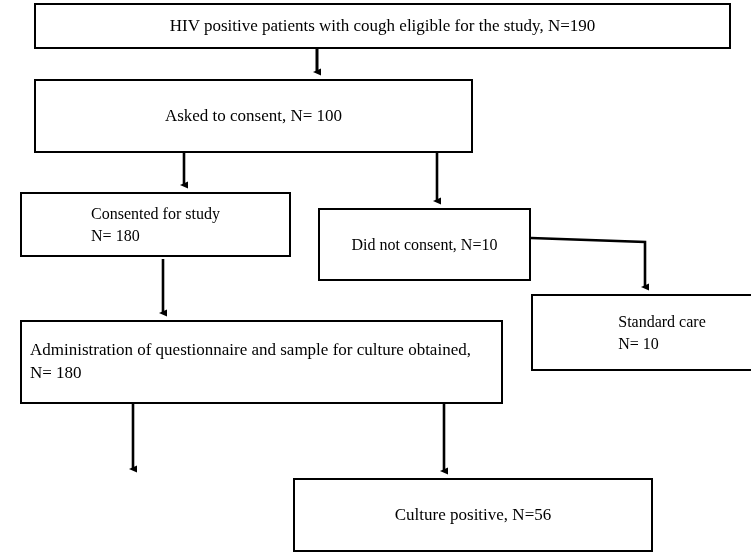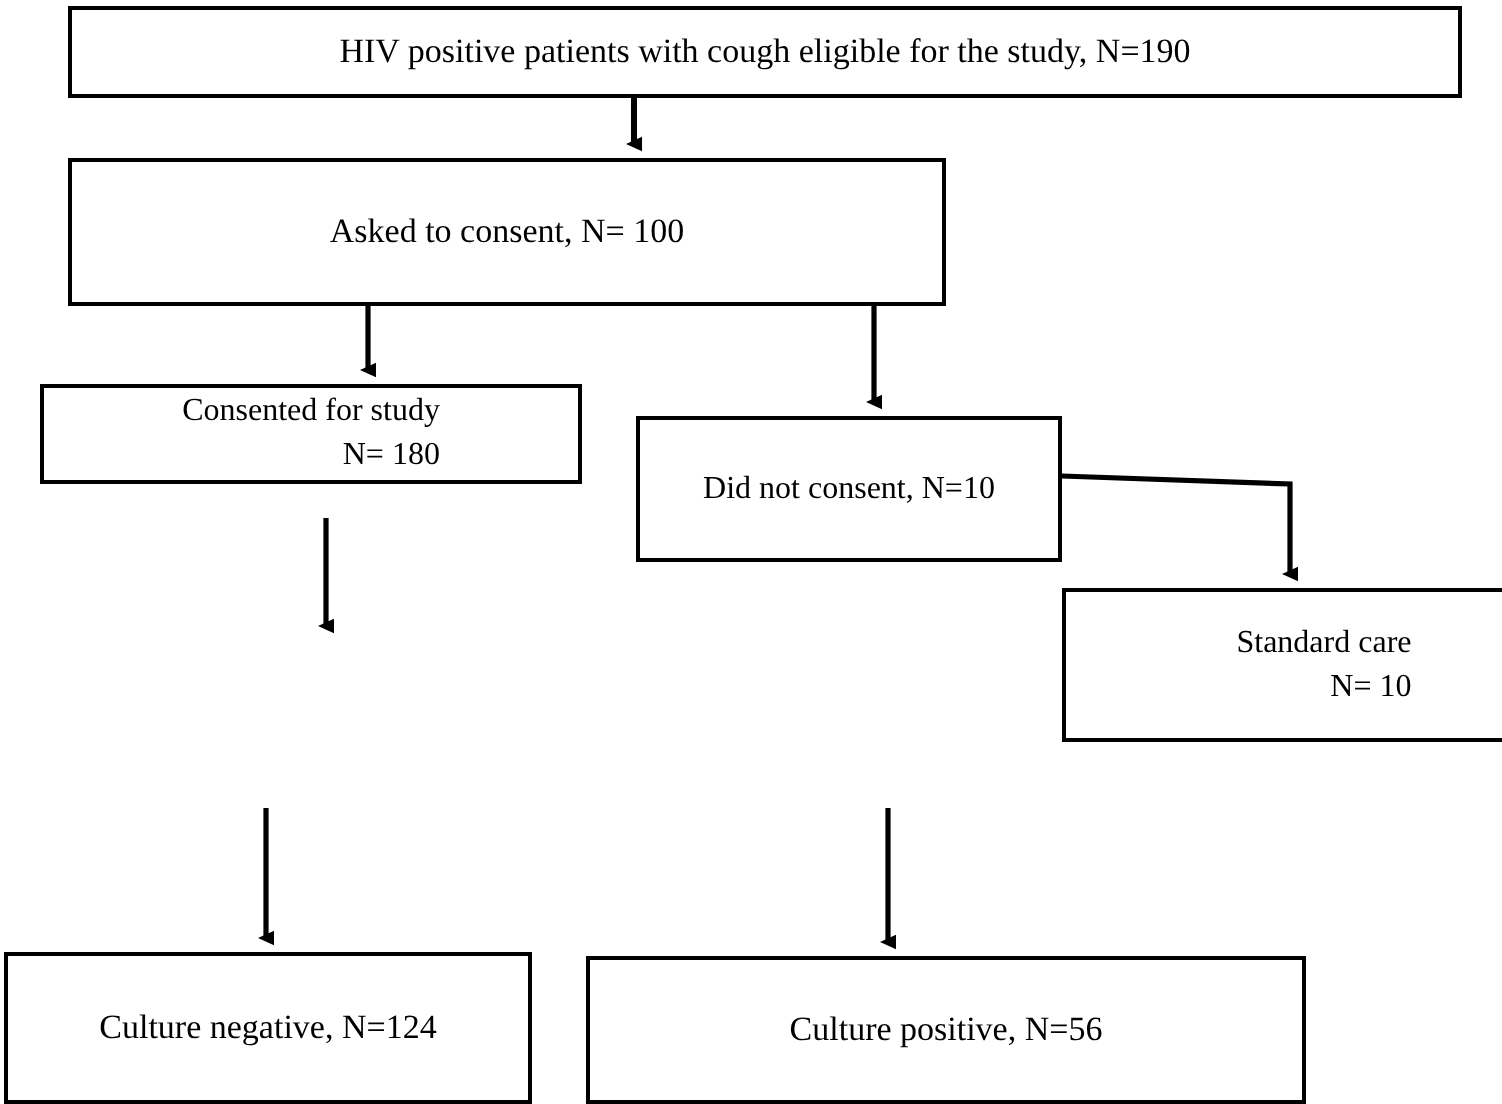--- a/index.html
+++ b/index.html
@@ -28,34 +28,34 @@
     pointer-events: none;
   }
   .node {
     position: absolute;
     box-sizing: border-box;
     border: 2px solid #000000;
     background: #ffffff;
     display: flex;
     align-items: center;
     justify-content: center;
-    text-align: right;
+    text-align: left;
     z-index: 2;
     font-family: Liberation Serif, serif;
   }
   .node-label {
     display: block;
     line-height: 1.35;
     padding: 0 8px;
     white-space: pre-line;
   }
   
   #node-eligible   { left: 34px;  top: 3px;   width: 697px; height: 46px;  font-size: 17px; }
   #node-asked      { left: 34px;  top: 79px;  width: 439px; height: 74px;  font-size: 17px; }
-  #node-consented  { left: 20px;  top: 192px; width: 271px; height: 50px;  font-size: 16px; }
+  #node-consented  { left: 20px;  top: 192px; width: 271px; height: 65px;  font-size: 16px; }
   #node-notconsent { left: 318px; top: 208px; width: 213px; height: 73px;  font-size: 16px; }
   #node-standard   { left: 531px; top: 294px; width: 262px; height: 77px;  font-size: 16px; }
   #node-admin      { left: 20px;  top: 320px; width: 483px; height: 84px;  font-size: 17px; }
   #node-culneg     { left: 2px;   top: 476px; width: 264px; height: 76px;  font-size: 17px; }
   #node-culpos     { left: 293px; top: 478px; width: 360px; height: 74px;  font-size: 17px; }
 </style>
 </head>
 <body>
 
 <div id="flow-canvas">
@@ -97,22 +97,22 @@
 
   <div class="node" id="node-notconsent">
     <span class="node-label">Did not consent, N=10</span>
   </div>
 
   <div class="node" id="node-standard">
     <span class="node-label">Standard care
 N= 10</span>
   </div>
 
+  <div class="node" id="node-admin">
+    <span class="node-label">Administration of questionnaire and sample for culture obtained, N= 180</span>
+  </div>
 
-  <div class="node" id="node-culneg">
-    <span class="node-label">Culture negative, N=124</span>
-  </div>
 
   <div class="node" id="node-culpos">
     <span class="node-label">Culture positive, N=56</span>
   </div>
 
 </div>
 
 </body></html>

